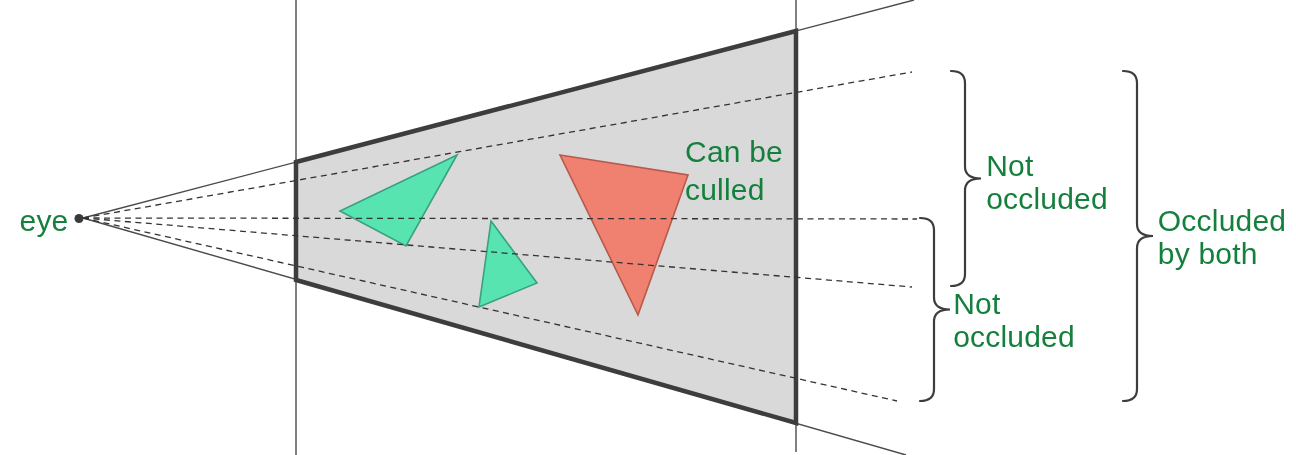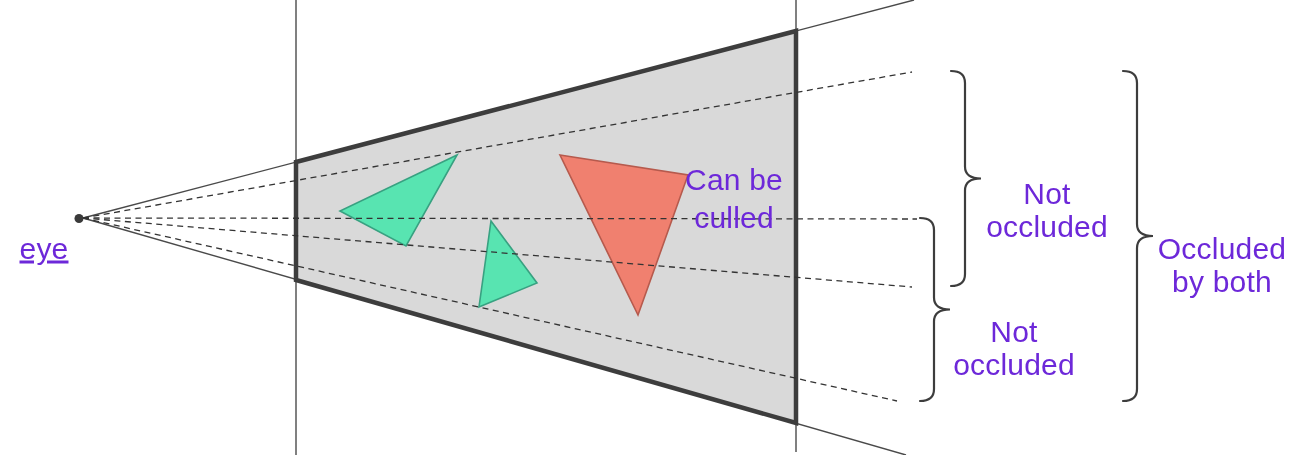--- a/index.html
+++ b/index.html
@@ -8,27 +8,26 @@
     position: relative;
     width: 1296px;
     height: 455px;
     background: #ffffff;
     overflow: hidden;
   }
   .figure svg { position: absolute; left: 0; top: 0; }
   .label {
     position: absolute;
     transform: translate(-50%, -50%);
-    text-align: center;
+    text-align: left;
     white-space: pre-line;
     font-size: 30px;
     line-height: 33px;
-    color: #6d28d9;
+    color: #15803d;
     letter-spacing: 0.2px;
-    margin-top: 28px;
   }
   .label.culled { line-height: 38px; }
   .label.eye { white-space: nowrap; }
 </style>
 </head>
 <body>
 
 <div class="figure">
 
   <svg width="1296" height="455" viewBox="0 0 1296 455">
@@ -54,21 +53,21 @@
     <circle cx="79" cy="218.5" r="4.5" fill="#3a3a3a"></circle>
 
     <path d="M 951 71 Q 965 71 965 83 L 965 166.5 Q 965 178.5 981 178.5
              Q 965 178.5 965 190.5 L 965 274 Q 965 286 951 286" fill="none" stroke-width="2.2" stroke-linecap="round" stroke="#3d3d3d"></path>
     <path d="M 920 218 Q 934 218 934 230 L 934 297.5 Q 934 309.5 950 309.5
              Q 934 309.5 934 321.5 L 934 389 Q 934 401 920 401" fill="none" stroke-width="2.2" stroke-linecap="round" stroke="#3d3d3d"></path>
     <path d="M 1123 71 Q 1137 71 1137 83 L 1137 224 Q 1137 236 1153 236
              Q 1137 236 1137 248 L 1137 389 Q 1137 401 1123 401" fill="none" stroke-width="2.2" stroke-linecap="round" stroke="#3d3d3d"></path>
   </svg>
 
-  <div class="label eye" style="left:44px; top:220px;text-decoration:underline;">eye</div>
+  <div class="label eye" style="left:44px; top:220px;">eye</div>
 
   <div class="label culled" style="left:734px; top:171px;">Can be
 culled</div>
 
   <div class="label" style="left:1047px; top:182px;">Not
 occluded</div>
 
   <div class="label" style="left:1014px; top:320px;">Not
 occluded</div>
 

